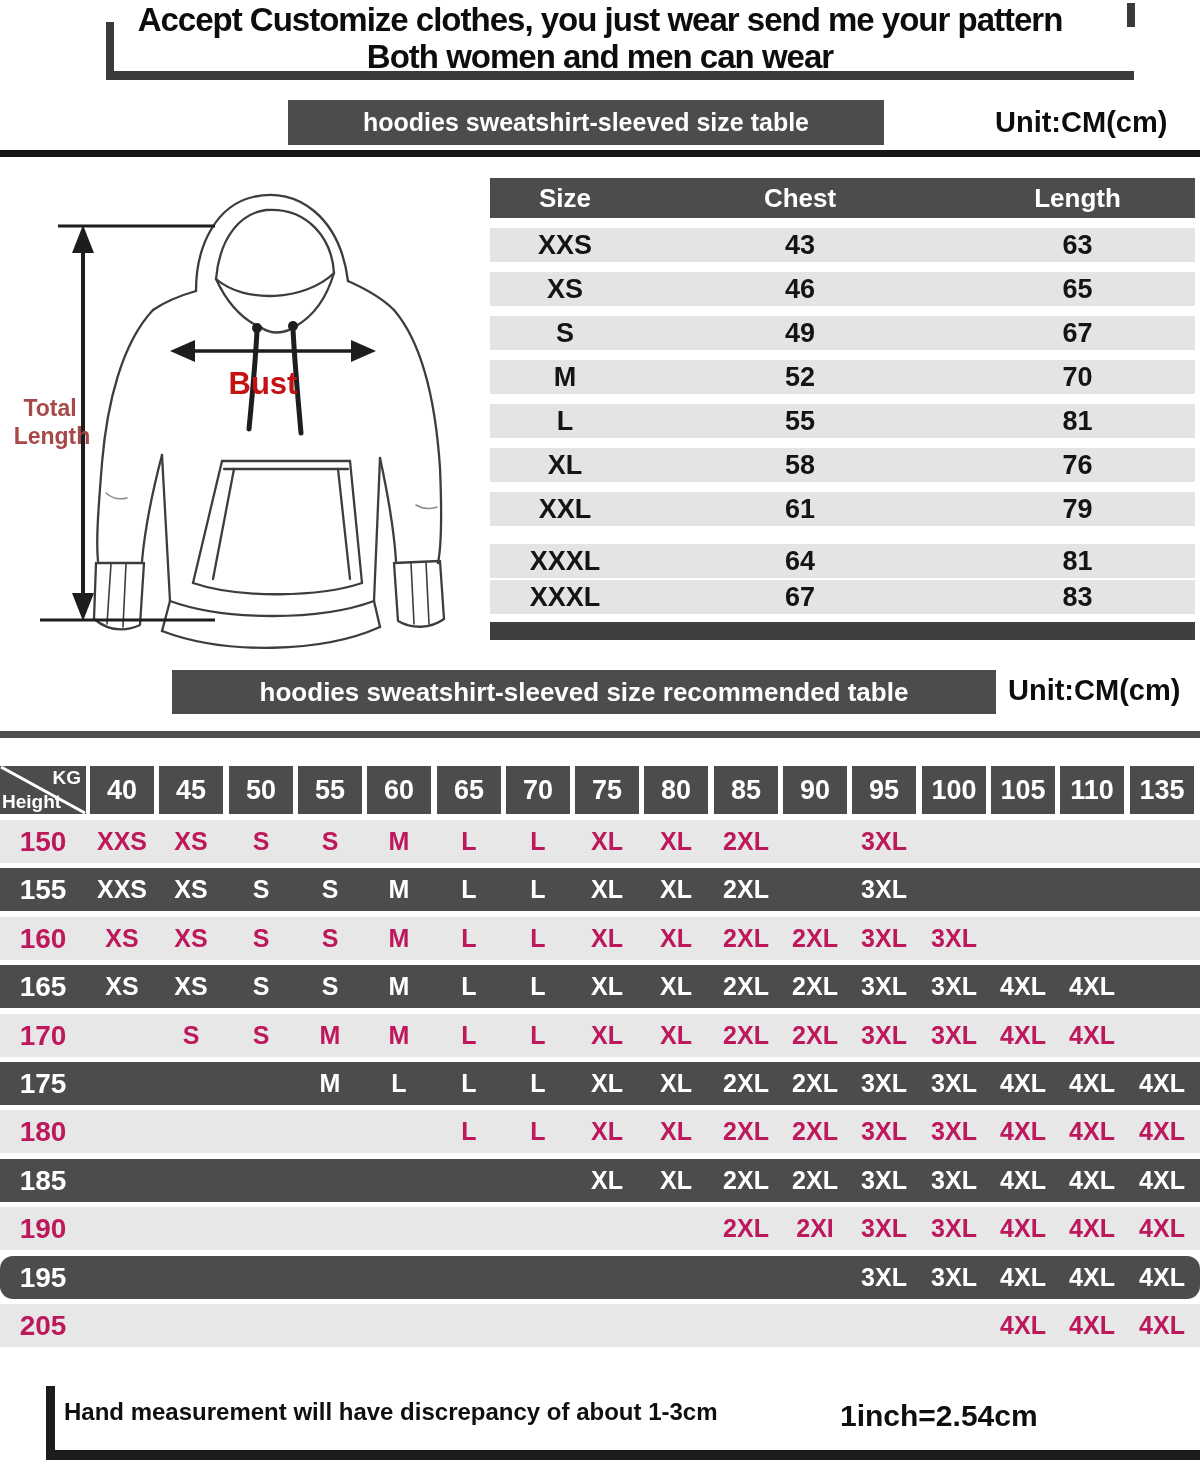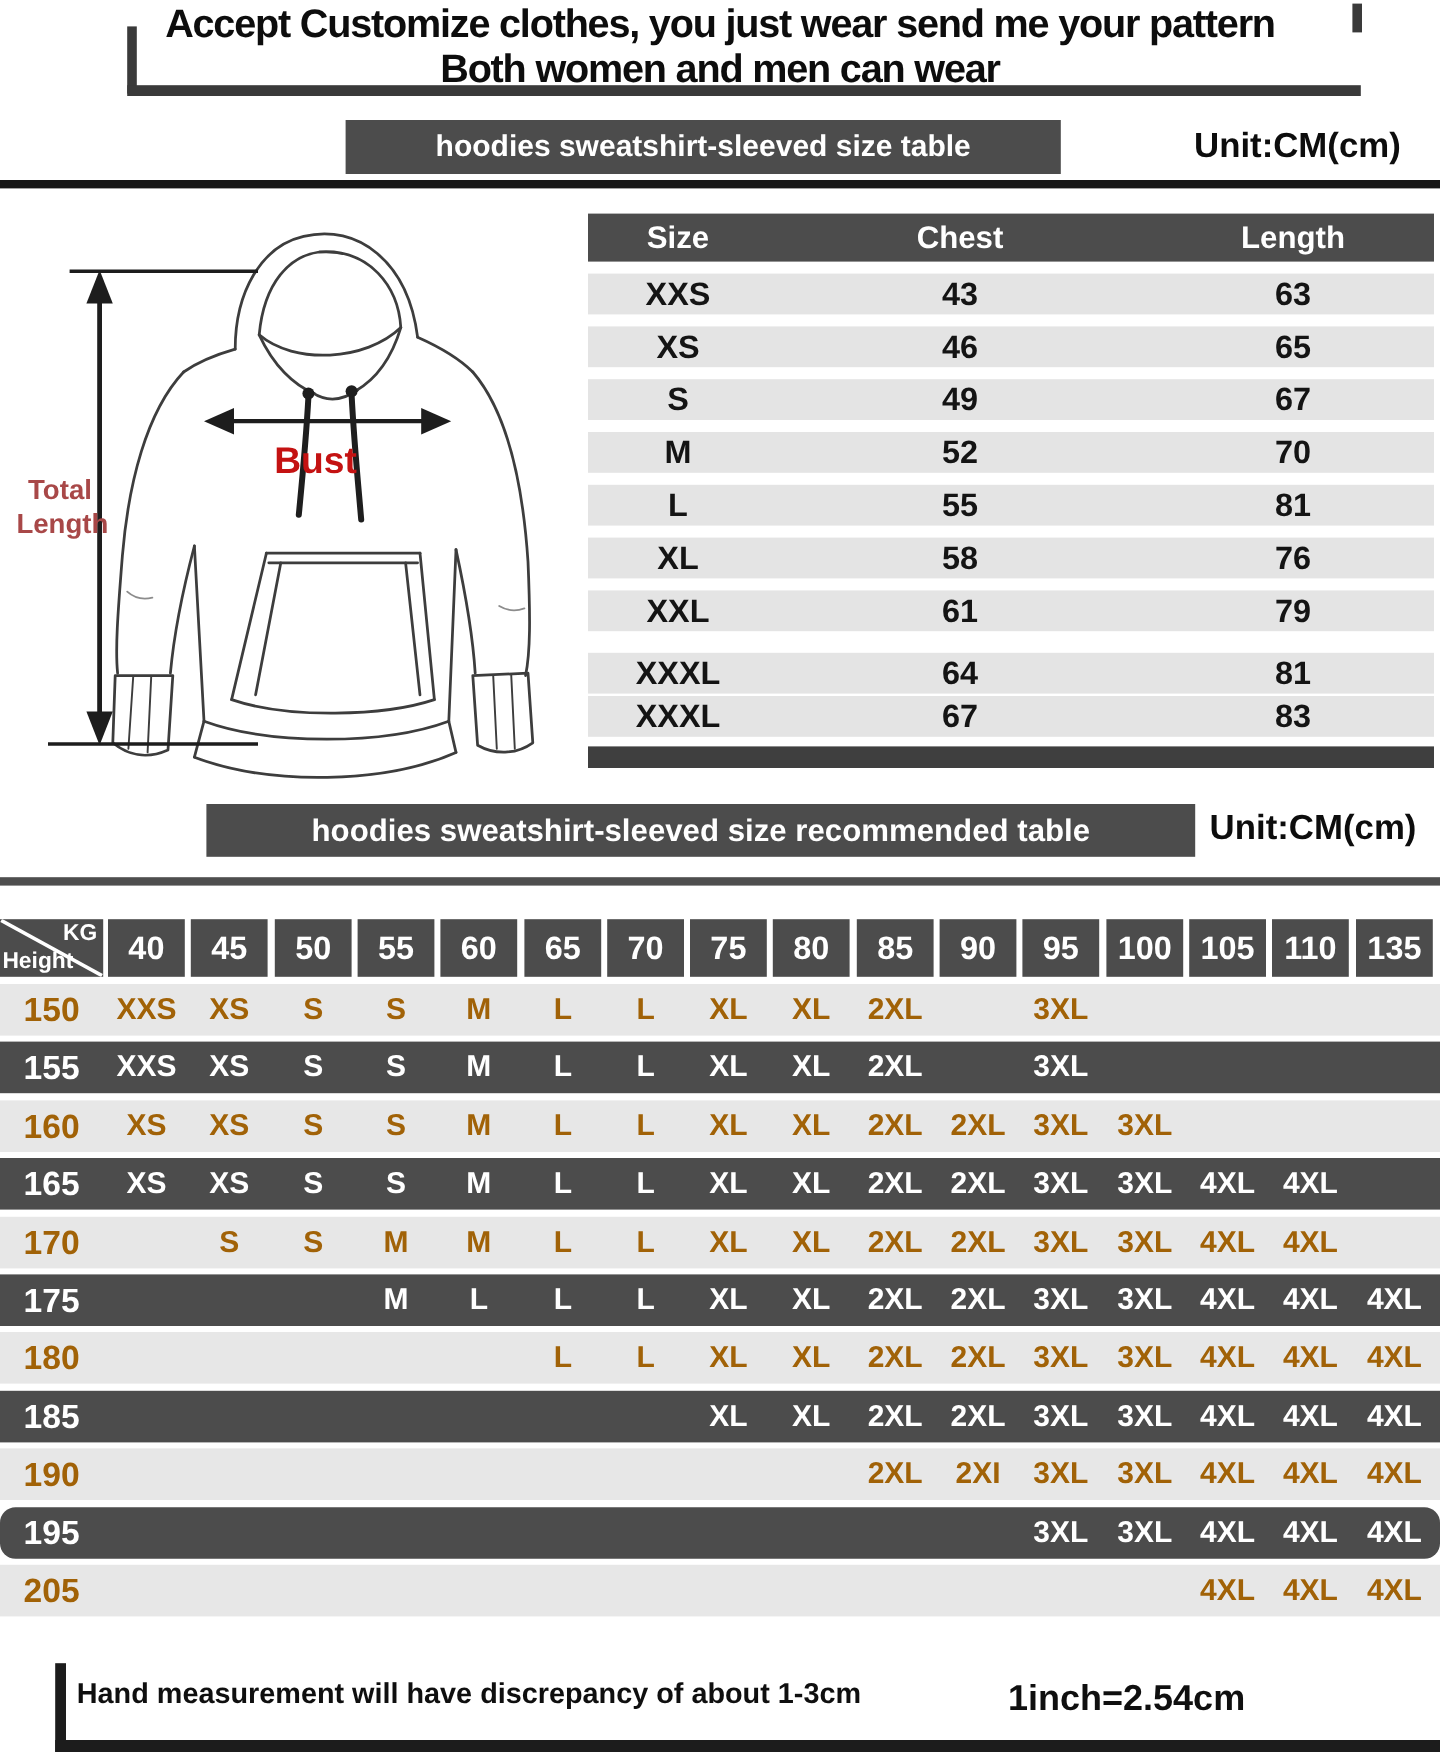--- a/index.html
+++ b/index.html
@@ -51,21 +51,21 @@
   
   #matrix { left:0; top:766px; width:1200px; height:590px; }
   .corner { position:absolute; left:0; top:0; width:86px; height:48px; background:#4c4c4c; }
   .corner svg { position:absolute; left:0; top:0; }
   .corner .kg  { position:absolute; right:5px; top:1px;  color:#fff; font-weight:bold; font-size:19px; }
   .corner .hgt { position:absolute; left:2px; bottom:1px; color:#fff; font-weight:bold; font-size:19px; }
   .wcell { position:absolute; top:0; width:64px; height:48px; background:#4c4c4c;
     color:#fff; font-weight:bold; font-size:27px;
     display:flex; align-items:center; justify-content:center; }
   .m-row { position:absolute; left:0; width:1200px; height:43px; }
-  .m-row.light { background:#e7e7e7; color:#a16207; }
+  .m-row.light { background:#e7e7e7; color:#be185d; }
   .m-row.dark  { background:#4c4c4c; color:#ffffff; }
   .hcell { position:absolute; left:0; top:0; width:86px; height:43px;
     display:flex; align-items:center; justify-content:center;
     font-weight:bold; font-size:28px; }
   .mcell { position:absolute; top:0; width:64px; height:43px;
     display:flex; align-items:center; justify-content:center;
     font-weight:bold; font-size:25px; }
 
   
   .footbar { background:#1c1c1c; }

